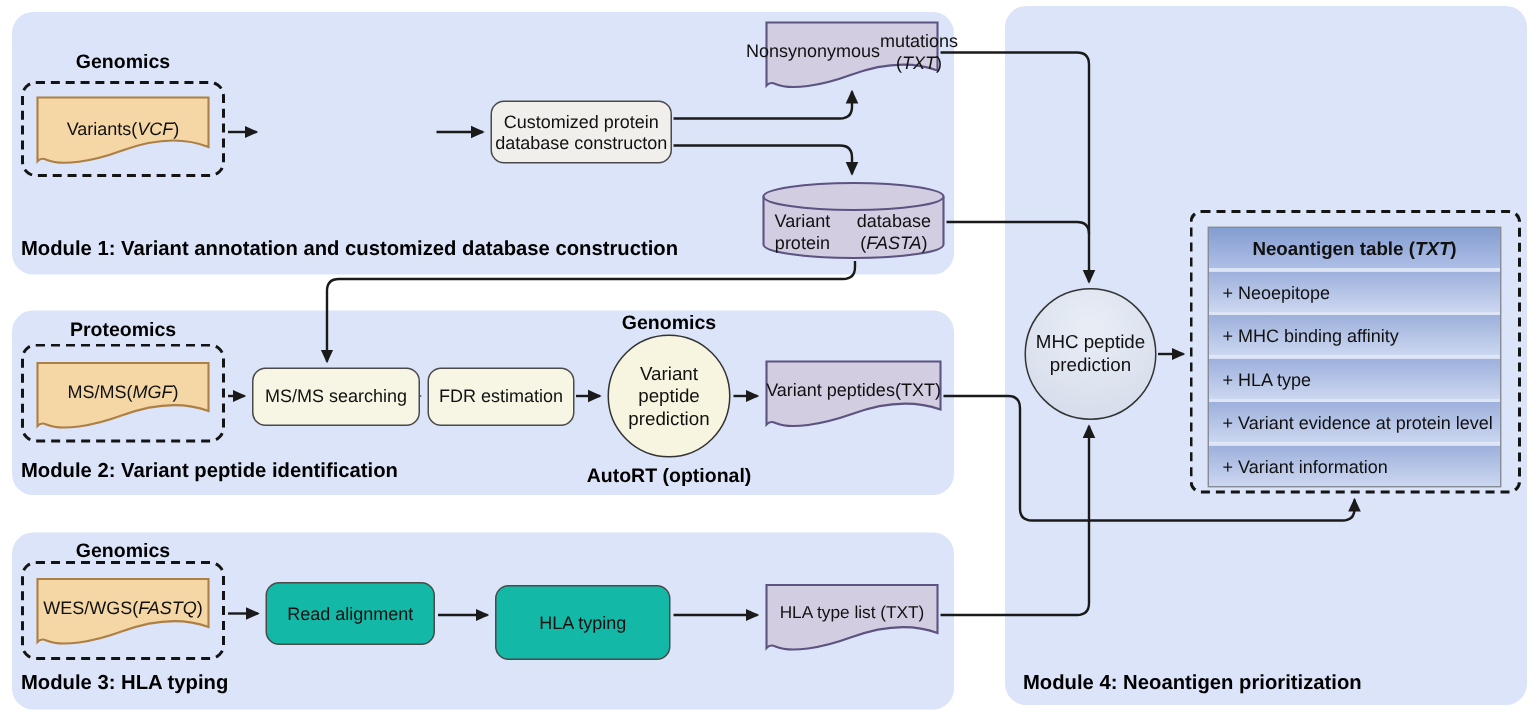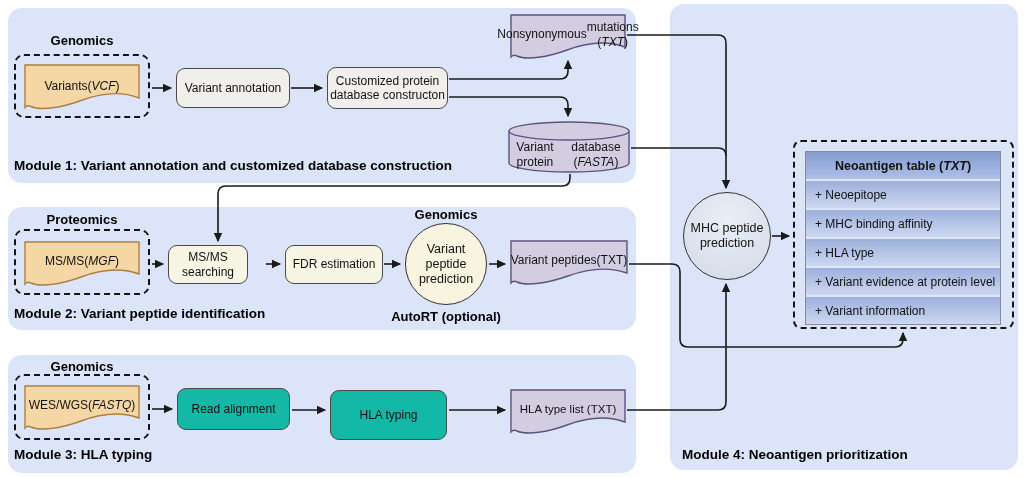--- a/index.html
+++ b/index.html
@@ -87,23 +87,20 @@
   <div class="doc node" style="left:24px;top:64px;width:116px;height:52px;">
     <svg width="116" height="52" viewBox="0 0 116 52">
       <path d="M1,1 H115 V34 C96,26.5 76,29.5 57,36.5 C38,43.5 17,47 7,42.5 C4.5,41.3 2.5,41.8 1,43.5 Z" fill="#f5d7a6" stroke="#ad7f44" stroke-width="1.4"></path>
     </svg>
     <div class="lbl" style="top:4px;height:36px;">
       <div><span>Variants</span></div>
       <div><span>(</span><i>VCF</i><span>)</span></div>
     </div>
   </div>
 
-  <div class="proc gray node" style="left:176px;top:68px;width:114px;height:40px;">
-    <span>Variant annotation</span>
-  </div>
 
   <div class="proc gray node" style="left:327px;top:67px;width:121px;height:42px;">
     <span>Customized protein</span>
     <span>database constructon</span>
   </div>
 
   <div class="doc node" style="left:510px;top:14px;width:116px;height:50px;">
     <svg width="116" height="50" viewBox="0 0 116 50">
       <path d="M1,1 H115 V33 C96,26 76,29 57,36 C38,43 17,46.5 7,42 C4.5,40.8 2.5,41.3 1,43 Z" fill="#d3cde2" stroke="#5c5380" stroke-width="1.4"></path>
     </svg>
@@ -127,21 +124,21 @@
     <svg width="122" height="52" viewBox="0 0 122 52">
       <path d="M1,10 C1,5 28,1 61,1 C94,1 121,5 121,10 V42 C121,47 94,51 61,51 C28,51 1,47 1,42 Z" fill="#d3cde2" stroke="#5c5380" stroke-width="1.4"></path>
       <path d="M1,10 C1,15 28,19 61,19 C94,19 121,15 121,10" fill="none" stroke="#5c5380" stroke-width="1.4"></path>
     </svg>
     <div class="lbl" style="top:17px;height:34px;">
       <div><span>Variant protein</span></div>
       <div><span>database (</span><i>FASTA</i><span>)</span></div>
     </div>
   </div>
 
-  <div class="proc cream node" style="left:168px;top:245px;width:80px;height:39px;">
+  <div class="proc cream node" style="left:168px;top:245px;width:112px;height:39px;">
     <span>MS/MS searching</span>
   </div>
 
   <div class="proc cream node" style="left:285px;top:245px;width:98px;height:39px;">
     <span>FDR estimation</span>
   </div>
 
   <div class="tool-label" style="left:386px;top:207px;width:120px;">Genomics</div>
 
   <div class="circle cream node" style="left:405px;top:223px;width:82px;height:82px;">

